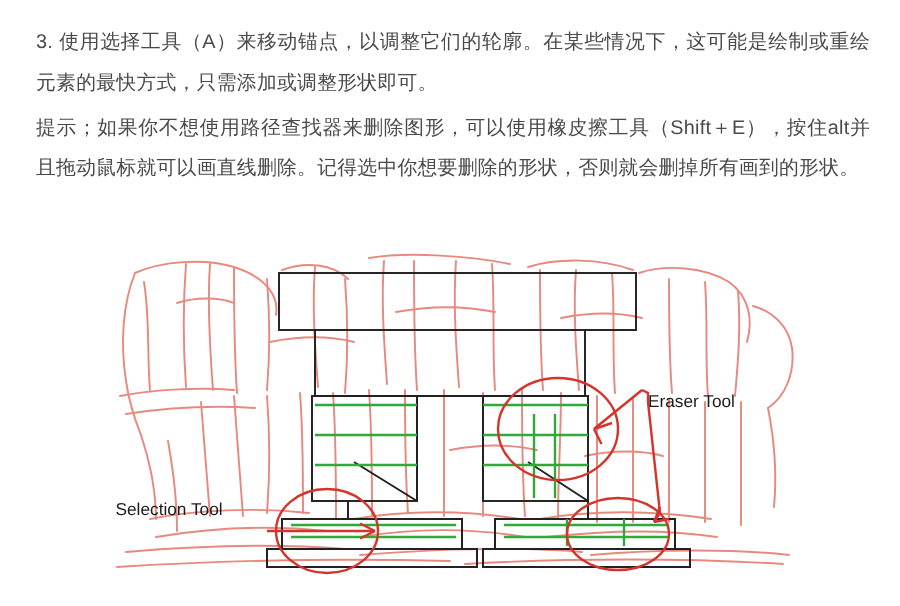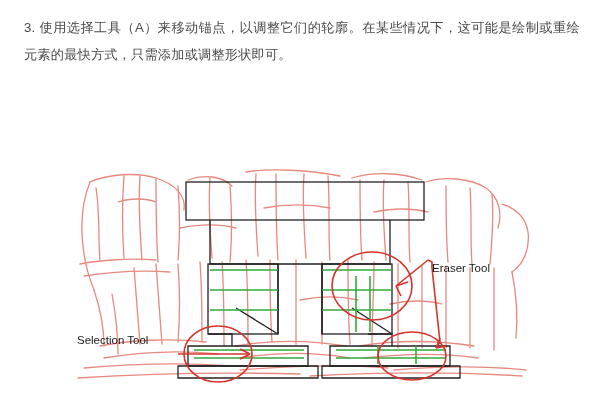--- a/index.html
+++ b/index.html
@@ -63,20 +63,21 @@
     text-align: right;
   }
 </style>
 </head>
 <body>
 
 <div class="page">
 
   <div class="text-block">
     <p class="para">3. 使用选择工具（A）来移动锚点，以调整它们的轮廓。在某些情况下，这可能是绘制或重绘元素的最快方式，只需添加或调整形状即可。</p>
+    <p class="para">提示；如果你不想使用路径查找器来删除图形，可以使用橡皮擦工具（Shift＋E），按住alt并且拖动鼠标就可以画直线删除。记得选中你想要删除的形状，否则就会删掉所有画到的形状。</p>
   </div>
 
   <div class="figure">
     <svg width="480" height="225" viewBox="0 0 480 225" xmlns="http://www.w3.org/2000/svg">
 
       <g fill="none" stroke="#e8897f" stroke-width="1.3" stroke-linecap="round">
         <path d="M30 14 C48 6 76 4 96 10 C118 17 126 30 124 42"></path>
         <path d="M36 20 C40 44 38 70 40 92"></path>
         <path d="M30 14 C22 34 20 60 24 86 C26 100 30 112 34 122"></path>
         <path d="M64 8 C62 34 62 62 64 90"></path>

